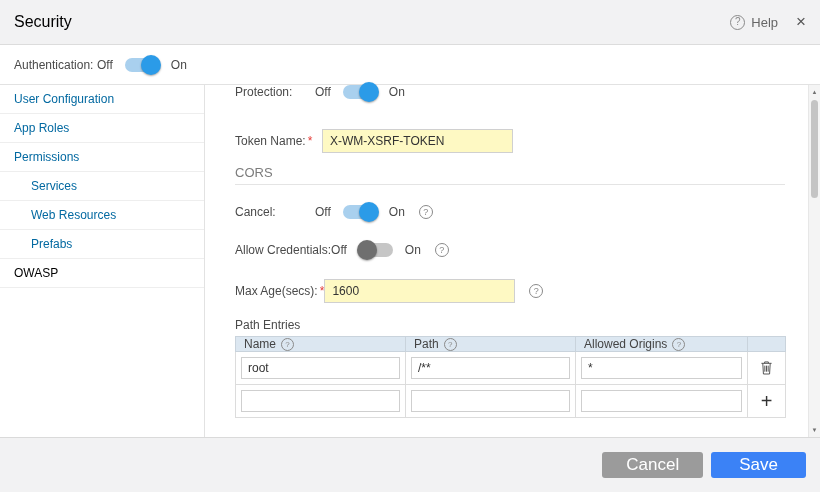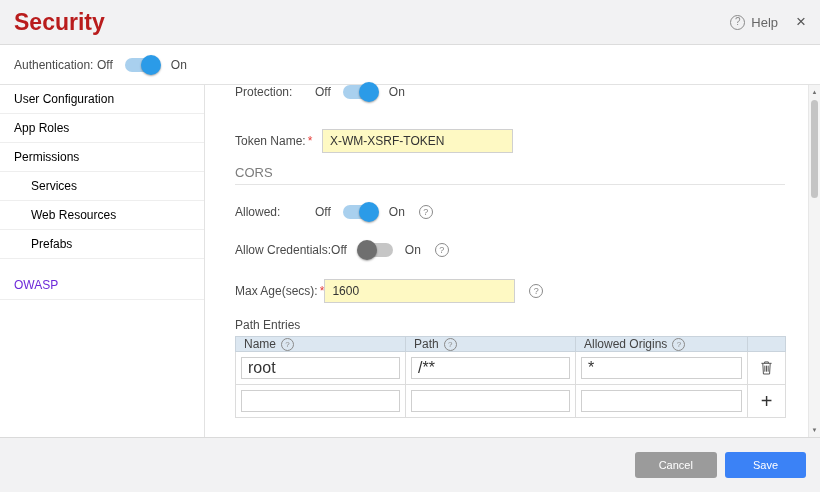--- a/index.html
+++ b/index.html
@@ -8,21 +8,21 @@
     position:relative; width:820px; height:492px; background:#fff;
     overflow:hidden; font-family:"Liberation Sans", sans-serif;
   }
 
   
   .header {
     position:absolute; top:0; left:0; right:0; height:45px;
     background:#f2f2f3; border-bottom:1px solid #dcdcdc;
     display:flex; align-items:center; padding:0 14px;
   }
-  .header .title { font-size:23px; color:#b91c1c; font-weight:700; }
+  .header .title { font-size:16px; color:#000000; font-weight:400; }
   .header-right { margin-left:auto; display:flex; align-items:center; }
   .help-button { display:flex; align-items:center; gap:6px; color:#666; font-size:13px; cursor:pointer; }
   .qmark {
     display:inline-flex; align-items:center; justify-content:center;
     width:15px; height:15px; border:1px solid #8a8a8a; border-radius:50%;
     font-size:10px; color:#8a8a8a; flex-shrink:0; line-height:1;
   }
   .close-x { margin-left:18px; font-size:17px; color:#555; cursor:pointer; }
 
   
@@ -43,24 +43,24 @@
   .toggle.on .knob { left:auto; right:-2px; background:#2b9be8; }
   .off-lbl, .on-lbl { color:#4a4a4a; }
 
   
   .sidebar {
     position:absolute; top:85px; left:0; width:205px; bottom:55px;
     background:#fff; border-right:1px solid #e2e2e2;
   }
   .side-item {
     height:29px; line-height:29px; padding-left:14px;
-    border-bottom:1px solid #eeeeee; font-size:12px; color:#000000; cursor:pointer;
+    border-bottom:1px solid #eeeeee; font-size:12px; color:#0369a1; cursor:pointer;
   }
   .side-item.sub { padding-left:31px; }
-  .side-item.selected { color:#6d28d9;margin-top:12px; }
+  .side-item.selected { color:#000000; }
 
   
   .content { position:absolute; top:85px; left:205px; right:12px; bottom:55px; background:#fff; font-size:12px; color:#4a4a4a; }
   .row { position:absolute; left:30px; display:flex; align-items:center; }
   .row .lbl { min-width:80px; }
   .row .lbl-wide { min-width:87px; }
   .req { color:#e53935; margin-left:2px; }
   .row .qmark { margin-left:14px; width:14px; height:14px; font-size:9px; }
   .text-input {
     width:191px; height:24px; border:1px solid #d0d0d0; padding:0 7px;
@@ -73,21 +73,21 @@
   
   .grid { position:absolute; left:30px; top:251px; width:550px; border-collapse:collapse; table-layout:fixed; }
   .grid th {
     height:14px; background:#dce7f1; border:1px solid #c9d3dc;
     font-size:12px; font-weight:400; color:#444; text-align:left; padding:0 8px;
   }
   .grid th .qmark { width:13px; height:13px; font-size:8px; margin-left:5px; vertical-align:middle; display:inline-flex; }
   .grid td { height:33px; border:1px solid #dcdcdc; padding:0 5px; background:#fff; }
   .cell-input {
     width:100%; height:22px; border:1px solid #cfcfcf; padding:0 6px;
-    font-size:16px; color:#333; font-family:"Liberation Sans", sans-serif;
+    font-size:12px; color:#333; font-family:"Liberation Sans", sans-serif;
   }
   .col-name { width:170px; } .col-path { width:170px; } .col-origin { width:172px; } .col-act { width:38px; }
   .act-cell { text-align:center; }
   .icon-btn { background:none; border:none; cursor:pointer; padding:2px; line-height:0; }
   .plus-btn { font-size:20px; color:#333; font-family:"Liberation Sans", sans-serif; line-height:14px; }
 
   
   .scrollbar {
     position:absolute; top:85px; right:0; width:12px; bottom:55px;
     background:#f4f4f4; border-left:1px solid #e7e7e7;
@@ -97,21 +97,21 @@
   .scroll-arrow.down { bottom:1px; }
   .scroll-thumb { position:absolute; top:15px; left:2px; width:7px; height:98px; background:#c4c4c4; border-radius:4px; cursor:pointer; }
 
   
   .footer {
     position:absolute; left:0; right:0; bottom:0; height:55px; background:#f2f2f3;
     border-top:1px solid #dadada; display:flex; align-items:center;
     justify-content:flex-end; padding-right:14px; gap:8px;
   }
   .btn {
-    height:26px; border:none; border-radius:3px; color:#fff; font-size:11px;
+    height:26px; border:none; border-radius:3px; color:#fff; font-size:17px;
     font-family:"Liberation Sans", sans-serif; cursor:pointer; padding:0 26px;
   }
   .btn-cancel { background:#9b9b9b; padding:0 24px; }
   .btn-save { background:#3b82f6; padding:0 28px; }
 </style>
 </head>
 <body>
 
 <div class="screen">
 
@@ -158,21 +158,21 @@
 
     <div class="row" style="top:44px;">
       <span class="lbl-wide"><span>Token Name:</span><span class="req">*</span></span>
       <input class="text-input" type="text" value="X-WM-XSRF-TOKEN" style="">
     </div>
 
     <div class="cors-heading">CORS</div>
     <div class="divider"></div>
 
     <div class="row" style="top:120px;">
-      <span class="lbl">Allowed:</span>
+      <span class="lbl">Cancel:</span>
       <span class="off-lbl">Off</span>
       <span class="toggle on">
           <span class="knob"></span>
         </span>
       <span class="on-lbl">On</span>
       <span class="qmark">?</span>
     </div>
 
     <div class="row" style="top:158px;">
       <span class="lbl">Allow Credentials:</span>

